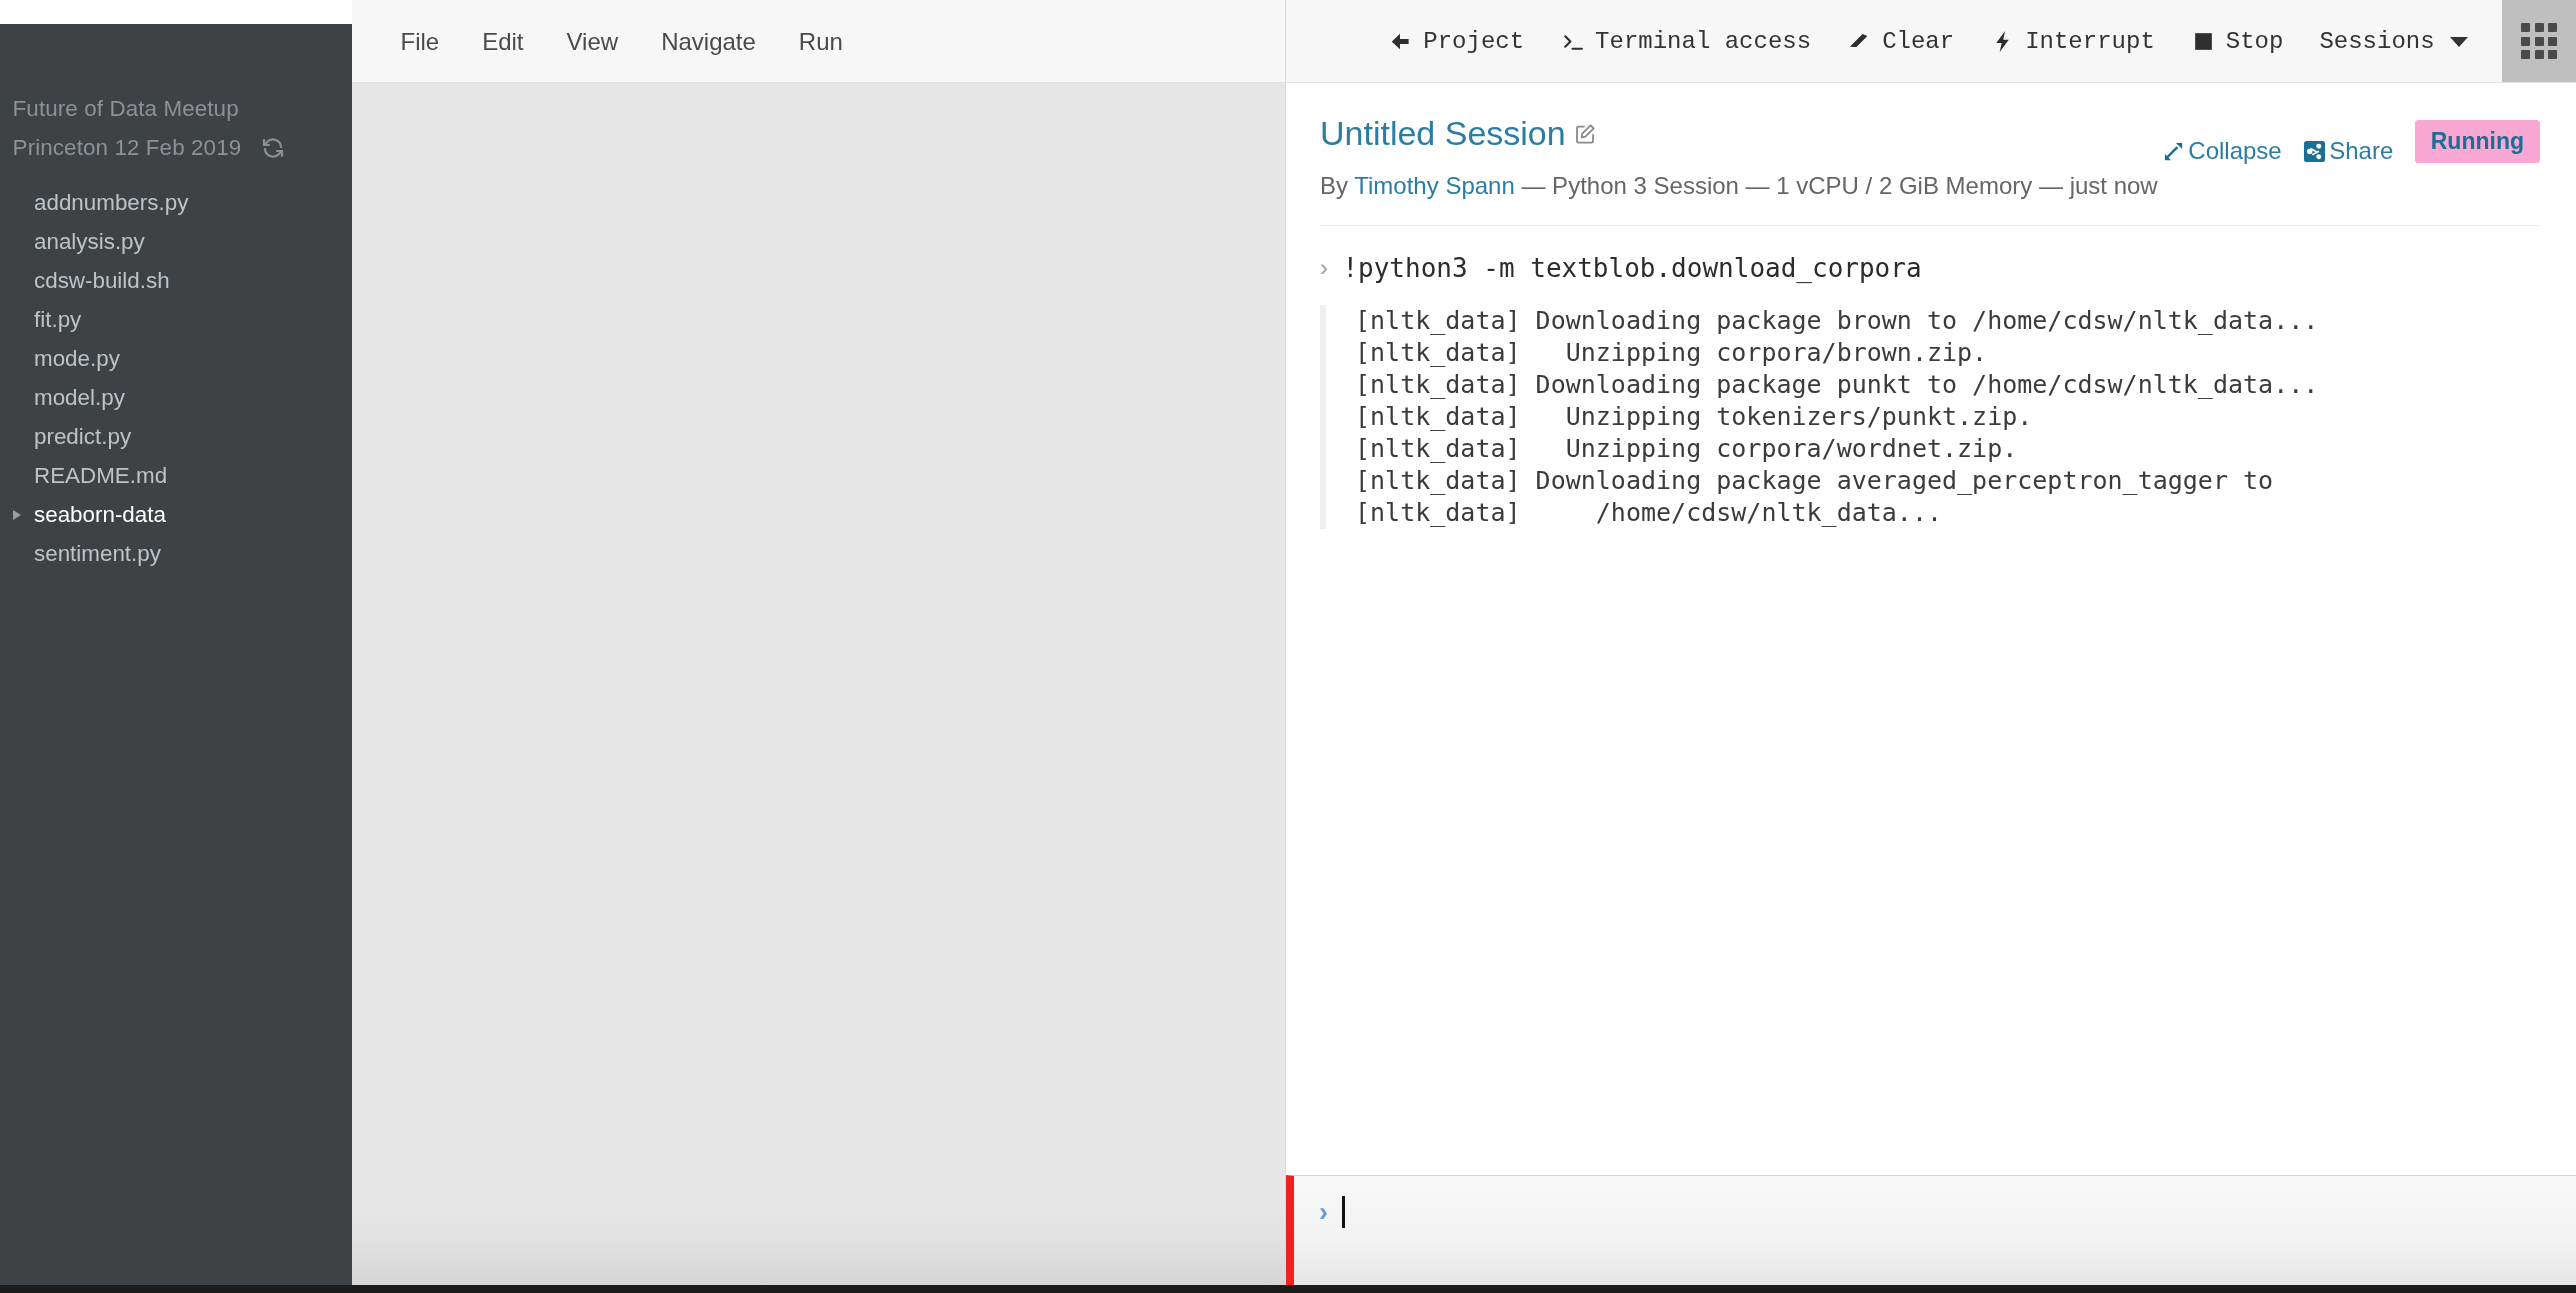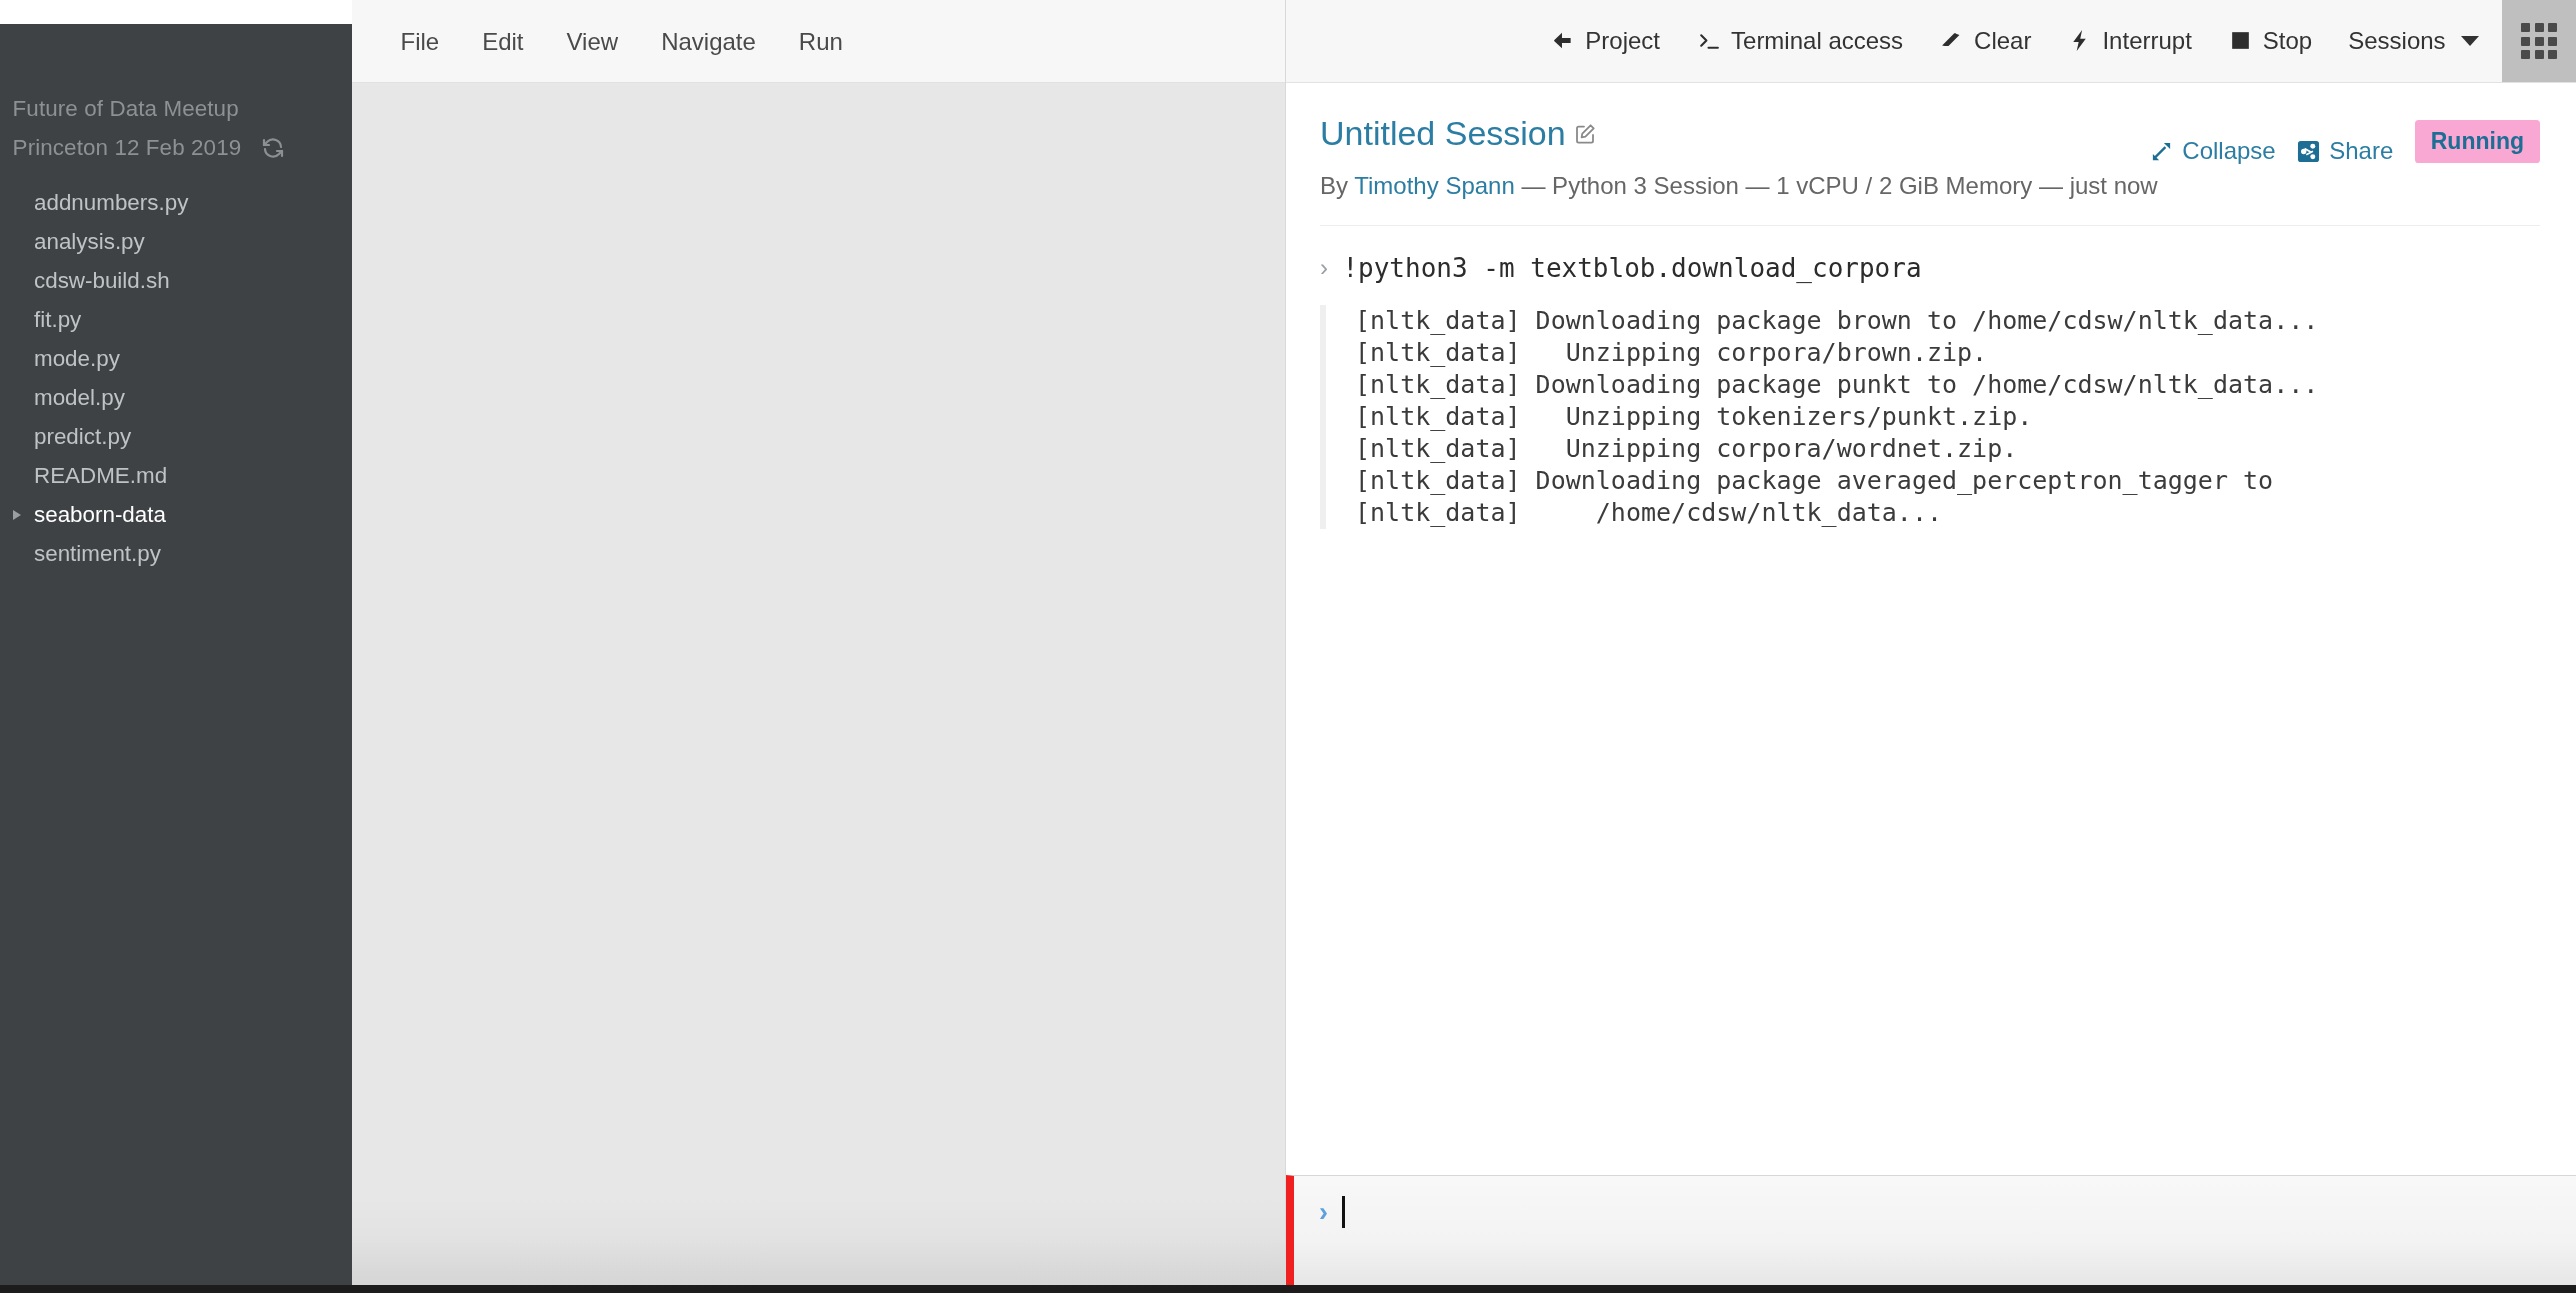--- a/index.html
+++ b/index.html
@@ -142,23 +142,24 @@
     height: 83px;
     flex: 0 0 83px;
     background: #f7f7f7;
     border-bottom: 0.9px solid #e2e2e2;
     display: flex;
     align-items: stretch;
     justify-content: flex-end;
   }
   .toolbar-items {
     display: flex;
-    align-items: flex-end;
+    align-items: flex-start;
     gap: 0;
-    padding-right: 5px;
+    padding-right: 16px;
+    font-family: Liberation Mono, monospace;
   }
   .tb-btn {
     display: flex;
     align-items: center;
     gap: 10px;
     font-size: 24px;
     color: #333333;
     padding: 0 18px;
     height: 83px;
     cursor: pointer;
@@ -232,21 +233,21 @@
 
   .session-actions {
     display: flex;
     align-items: center;
     gap: 21.5px;
     padding-top: 3.6px;
   }
   .act-link {
     display: flex;
     align-items: center;
-    gap: 9px;
+    gap: 3px;
     color: #2b7da3;
     font-size: 24px;
     cursor: pointer;
     white-space: nowrap;
     margin-top: 20px;
   }
   .act-ico { width: 23px; height: 23px; display: inline-flex; align-items:center; justify-content:center; }
   .act-ico svg { display: block; }
   .status-badge {
     background: #f9a8d4;

